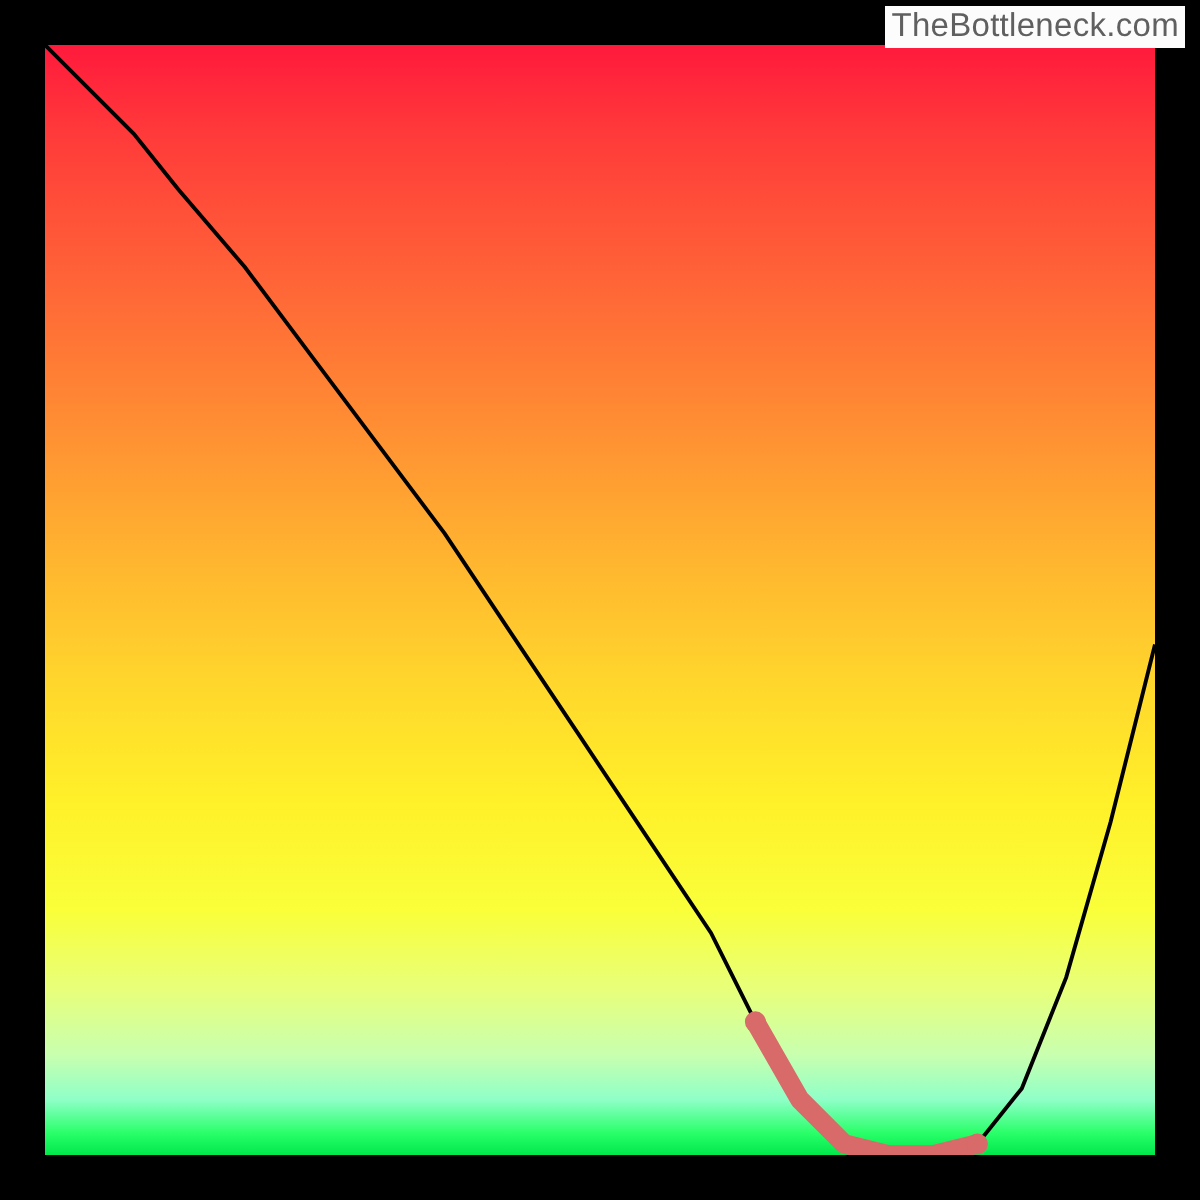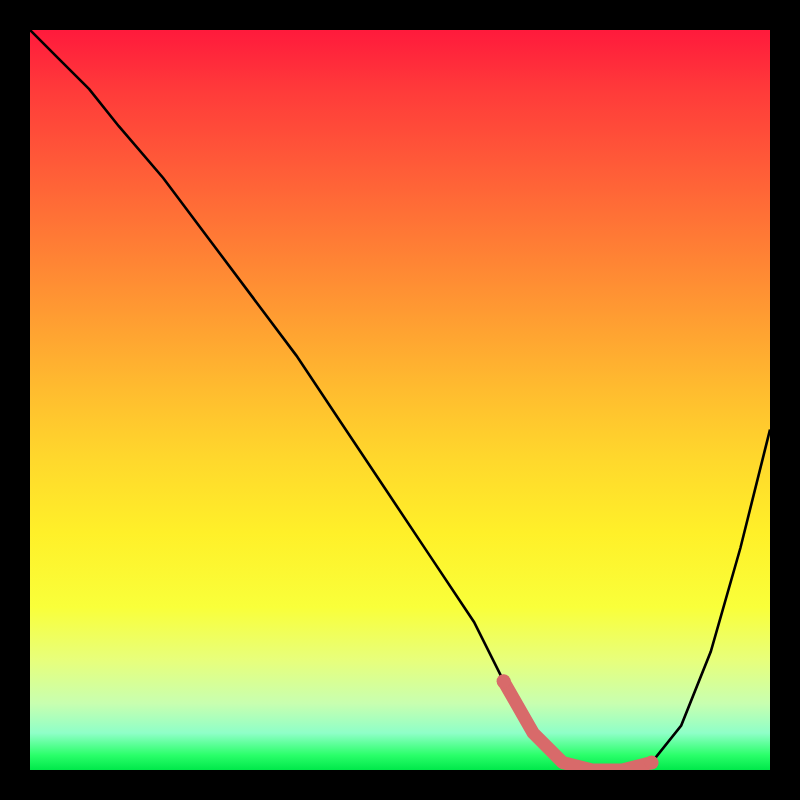--- a/index.html
+++ b/index.html
@@ -67,13 +67,14 @@
 
   <div class="plot-area"></div>
 
   <svg class="overlay-svg" viewBox="0 0 740 740">
     <path fill="none" stroke="#000000" stroke-width="2.6" d="M0.0 0.0 L29.6 29.6 L59.2 59.2 L88.8 96.2 L133.2 148.0 L177.6 207.2 L222.0 266.4 L266.4 325.6 L310.8 392.2 L355.2 458.8 L399.6 525.4 L444.0 592.0 L473.6 651.2 L503.2 703.0 L532.8 732.6 L562.4 740.0 L592.0 740.0 L621.6 732.6 L651.2 695.6 L680.8 621.6 L710.4 518.0 L740.0 399.6 " id="curve-path"></path>
     <path fill="none" stroke="#d86a6a" stroke-width="13" stroke-linecap="round" stroke-linejoin="round" d="M473.6 651.2 L503.2 703.0 L532.8 732.6 L562.4 740.0 L592.0 740.0 L621.6 732.6 " id="highlight-path"></path>
     <circle r="7" fill="#d86a6a" id="hl-dot-a" cx="473.6" cy="651.2"></circle>
     <circle r="7" fill="#d86a6a" id="hl-dot-b" cx="621.6" cy="732.6"></circle>
   </svg>
 
+  <div class="attribution">TheBottleneck.com</div>
 </div>
 
 </body></html>

